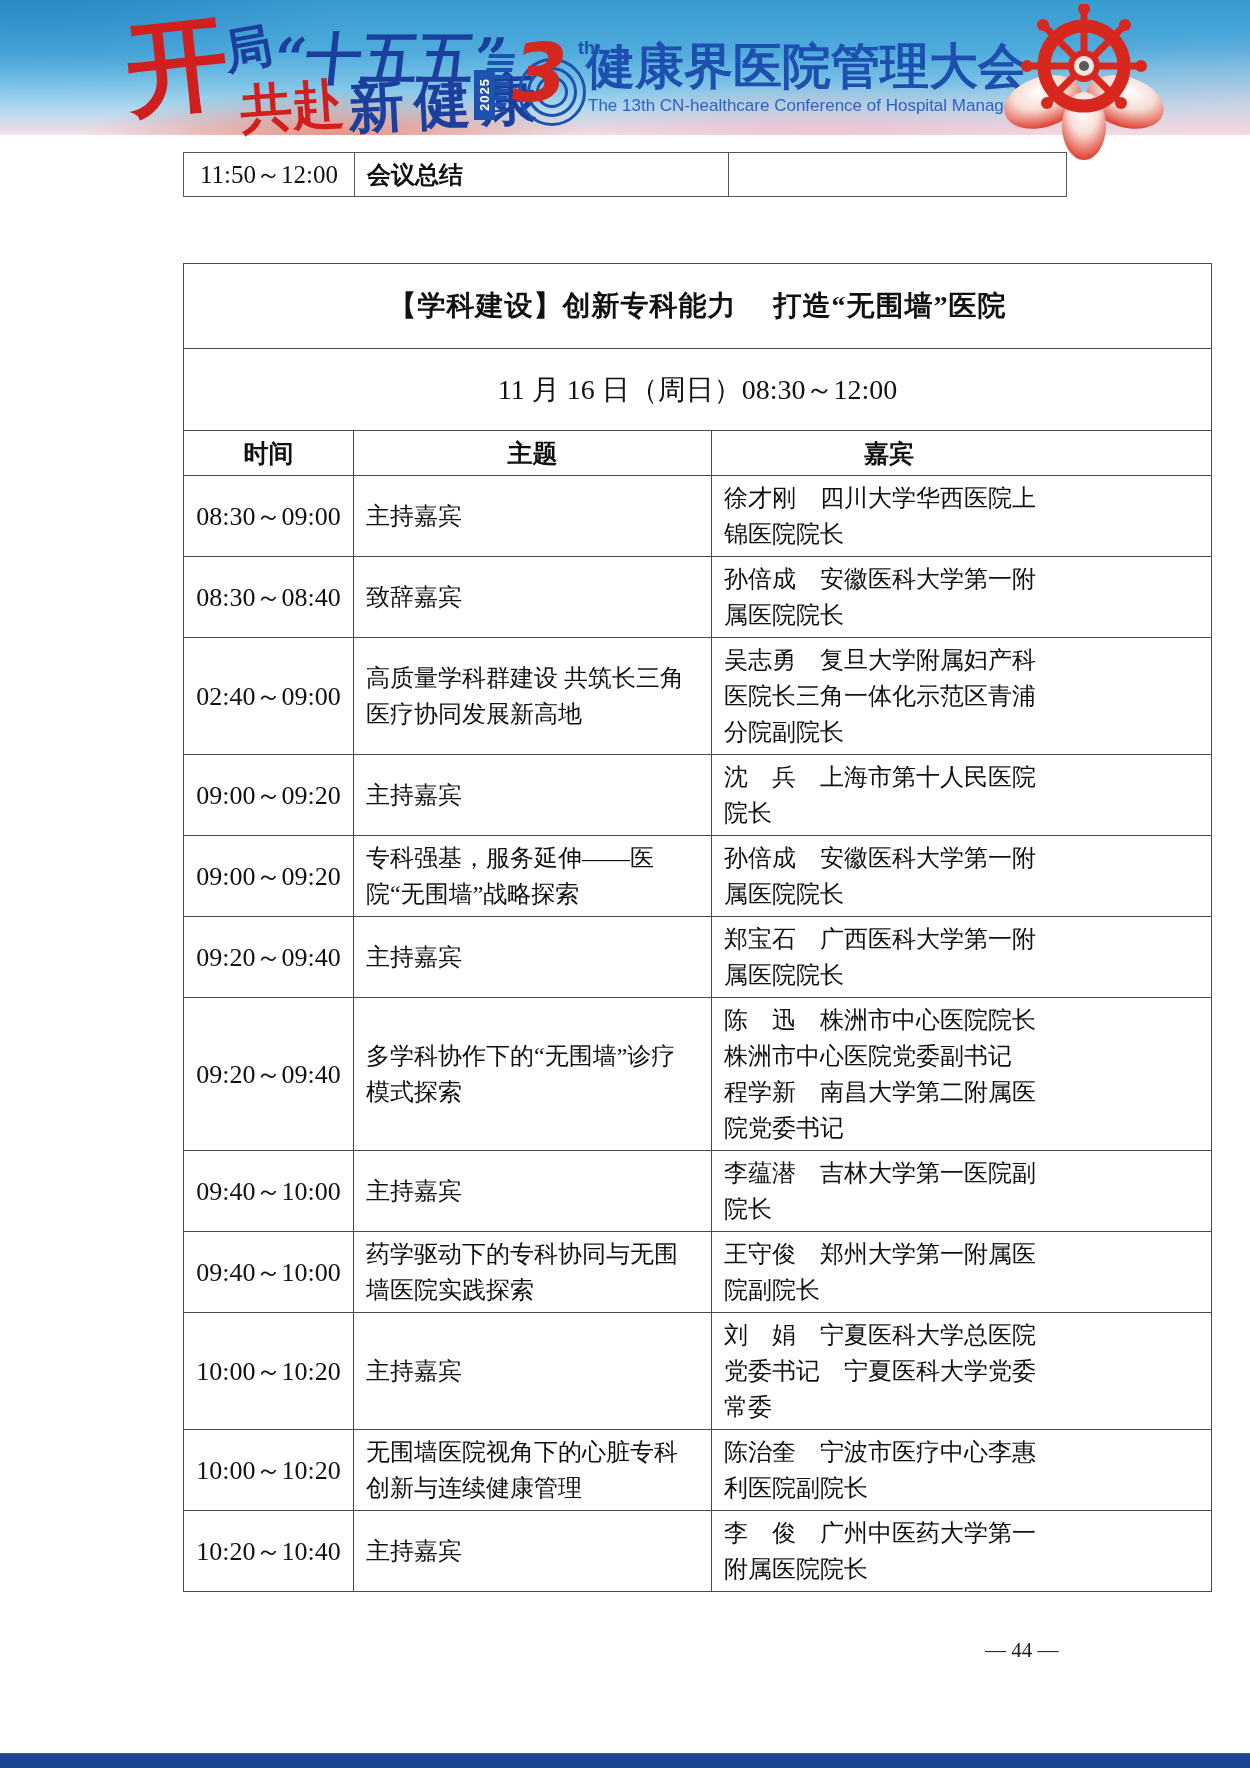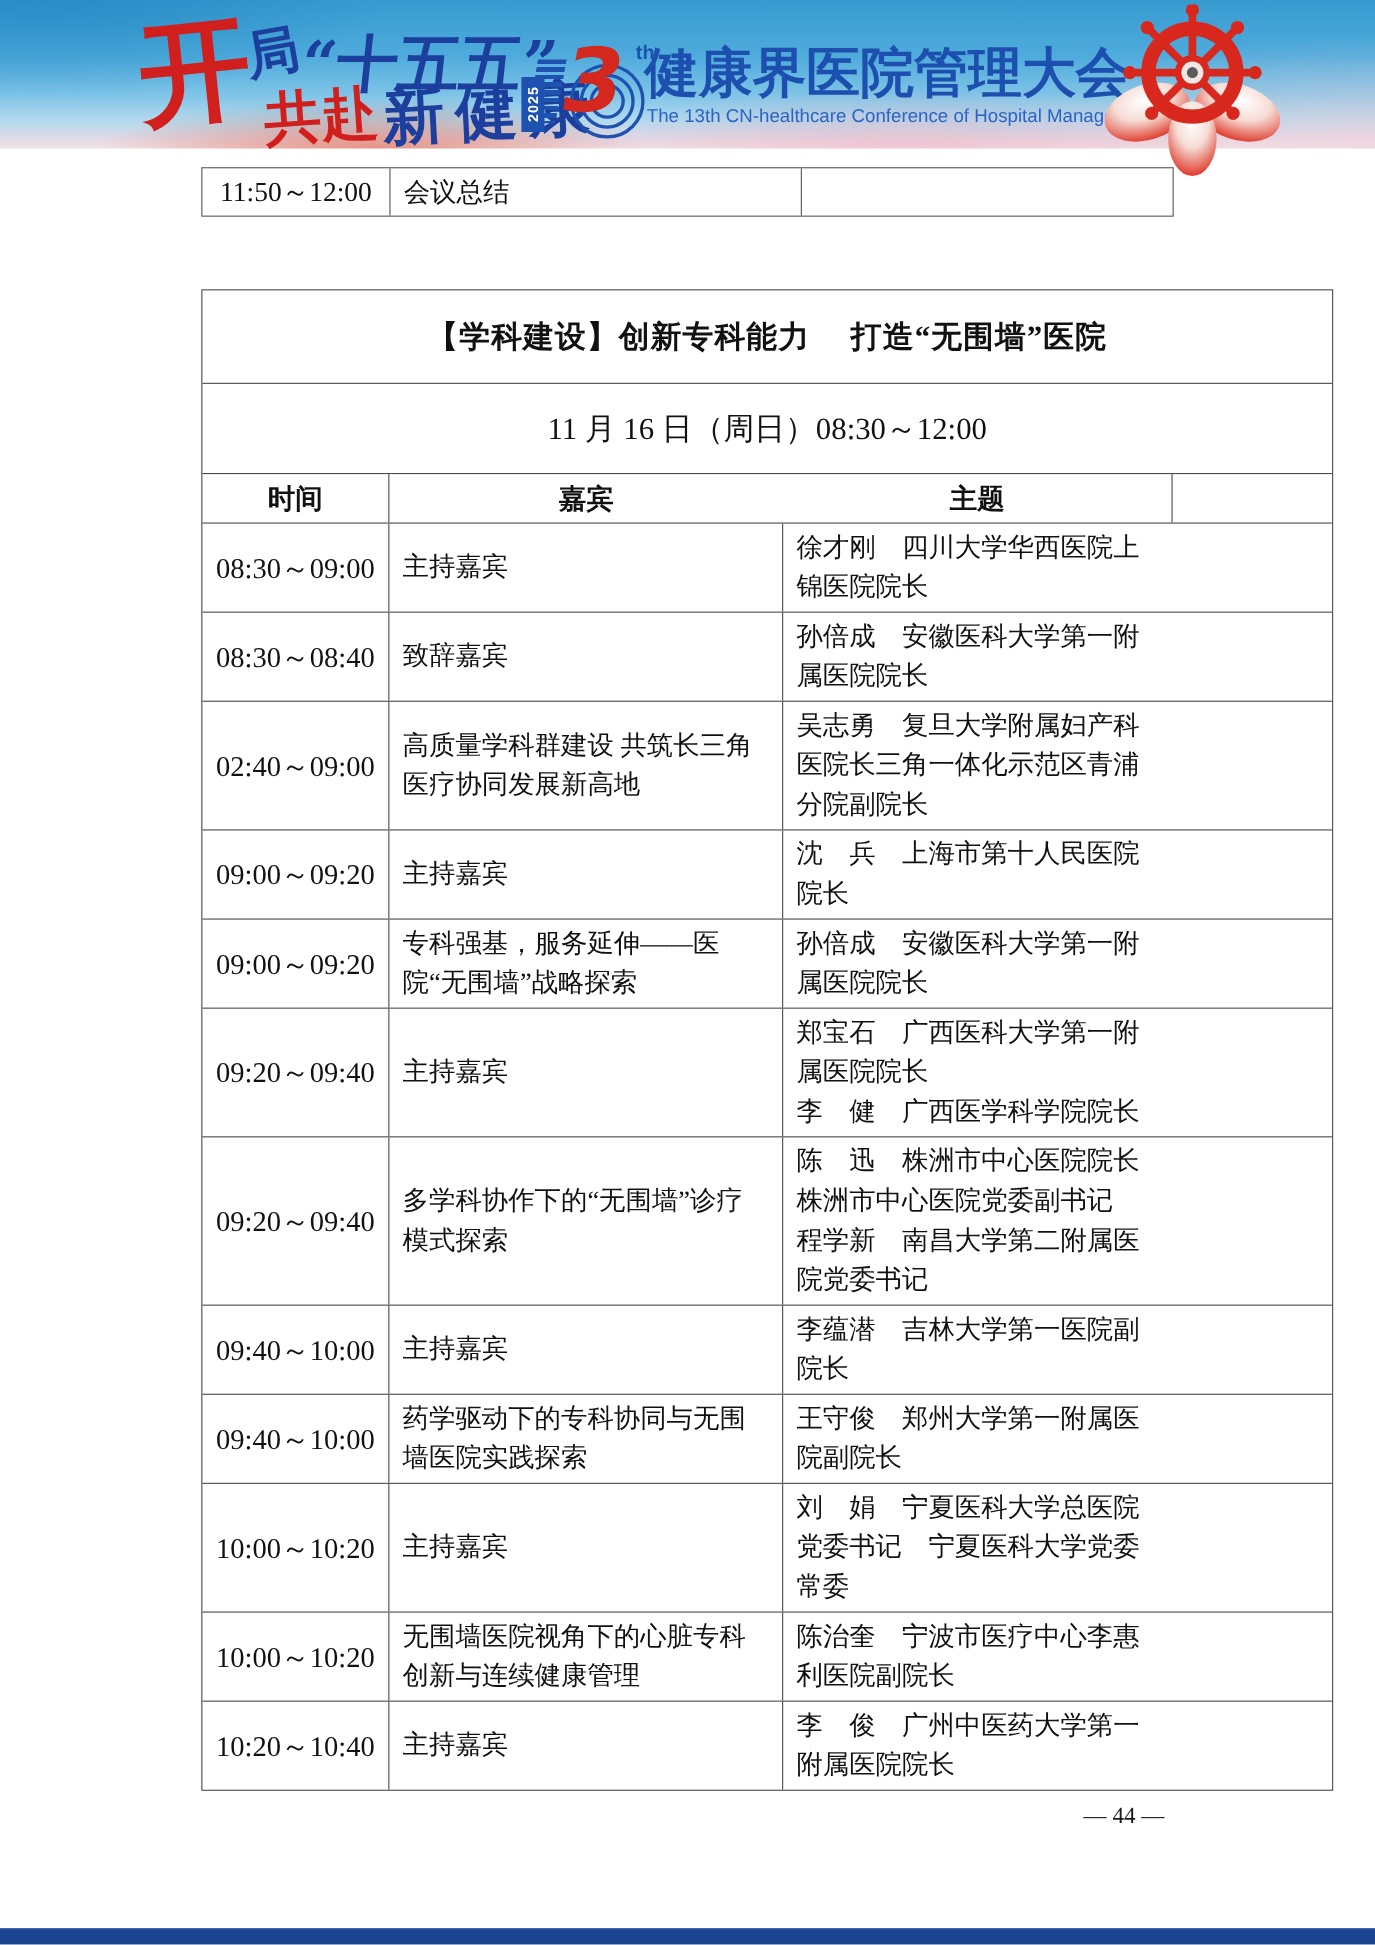--- a/index.html
+++ b/index.html
@@ -42,21 +42,21 @@
   .conf-title-cn{position:absolute;left:586px;top:34px;font-size:49px;font-weight:bold;color:#1d50ae;
     font-family:Liberation Sans, sans-serif;white-space:nowrap;}
   .conf-title-en{position:absolute;left:588px;top:96px;font-size:17px;color:#2a63c4;
     font-family:"Liberation Sans","DejaVu Sans",sans-serif;white-space:nowrap;}
   .wheel-svg{position:absolute;left:995px;top:4px;width:180px;height:158px;}
   
   .small-table{position:absolute;left:183px;top:152px;width:884px;border:1px solid #555;
     display:grid;grid-template-columns:171px 374px 337px;box-sizing:border-box;height:45px;}
   .st-cell{display:flex;align-items:center;box-sizing:border-box;}
   .st-time{justify-content:center;font-size:25px;border-right:1px solid #555;}
-  .st-topic{padding-left:12px;font-size:24px;border-right:1px solid #555;}
+  .st-topic{padding-left:12px;font-size:24px;border-right:1px solid #555;font-weight:bold;}
   .main-table{position:absolute;left:183px;top:263px;width:1029px;border:1px solid #4a4a4a;box-sizing:border-box;}
   .title-row{height:85px;display:flex;align-items:center;justify-content:center;
     font-size:28px;font-weight:bold;border-bottom:1px solid #4a4a4a;box-sizing:border-box;letter-spacing:1px;}
   .date-row{height:82px;display:flex;align-items:center;justify-content:center;
     font-size:28px;border-bottom:1px solid #4a4a4a;box-sizing:border-box;}
   .header-row{display:grid;grid-template-columns:170px 358px 354px;height:45px;
     border-bottom:1px solid #4a4a4a;box-sizing:border-box;font-weight:bold;font-size:25px;}
   .header-row .cell{display:flex;align-items:center;justify-content:center;}
   .data-row{display:grid;grid-template-columns:170px 358px 354px;min-height:80px;box-sizing:border-box;}
   .data-row + .data-row{border-top:1px solid #4a4a4a;}
@@ -141,22 +141,22 @@
     <div class="st-cell st-time">11:50～12:00</div>
     <div class="st-cell st-topic">会议总结</div>
     <div class="st-cell st-empty"></div>
   </div>
 
   <div class="main-table">
     <div class="title-row">【学科建设】创新专科能力　 打造“无围墙”医院</div>
     <div class="date-row">11 月 16 日（周日）08:30～12:00</div>
     <div class="header-row">
       <div class="cell" style="border-right:1px solid #4a4a4a;">时间</div>
+      <div class="cell" style="border-right:1px solid #4a4a4a;">主题</div>
       <div class="cell">嘉宾</div>
-      <div class="cell" style="border-right:1px solid #4a4a4a;">主题</div>
     </div>
     <div id="session-body">
         <div class="data-row">
           <div class="cell cell-time">08:30～09:00</div>
           <div class="cell cell-topic">
             <div>主持嘉宾</div>
           </div>
           <div class="cell cell-guest">
             <div class="guest-entry">徐才刚　四川大学华西医院上锦医院院长</div>
           </div>
@@ -197,21 +197,20 @@
             <div class="guest-entry">孙倍成　安徽医科大学第一附属医院院长</div>
           </div>
         </div>
         <div class="data-row">
           <div class="cell cell-time">09:20～09:40</div>
           <div class="cell cell-topic">
             <div>主持嘉宾</div>
           </div>
           <div class="cell cell-guest">
             <div class="guest-entry">郑宝石　广西医科大学第一附属医院院长</div>
-            <div class="guest-entry">李　健　广西医学科学院院长</div>
           </div>
         </div>
         <div class="data-row">
           <div class="cell cell-time">09:20～09:40</div>
           <div class="cell cell-topic">
             <div>多学科协作下的“无围墙”诊疗模式探索</div>
           </div>
           <div class="cell cell-guest">
             <div class="guest-entry">陈　迅　株洲市中心医院院长株洲市中心医院党委副书记</div>
             <div class="guest-entry">程学新　南昌大学第二附属医院党委书记</div>

